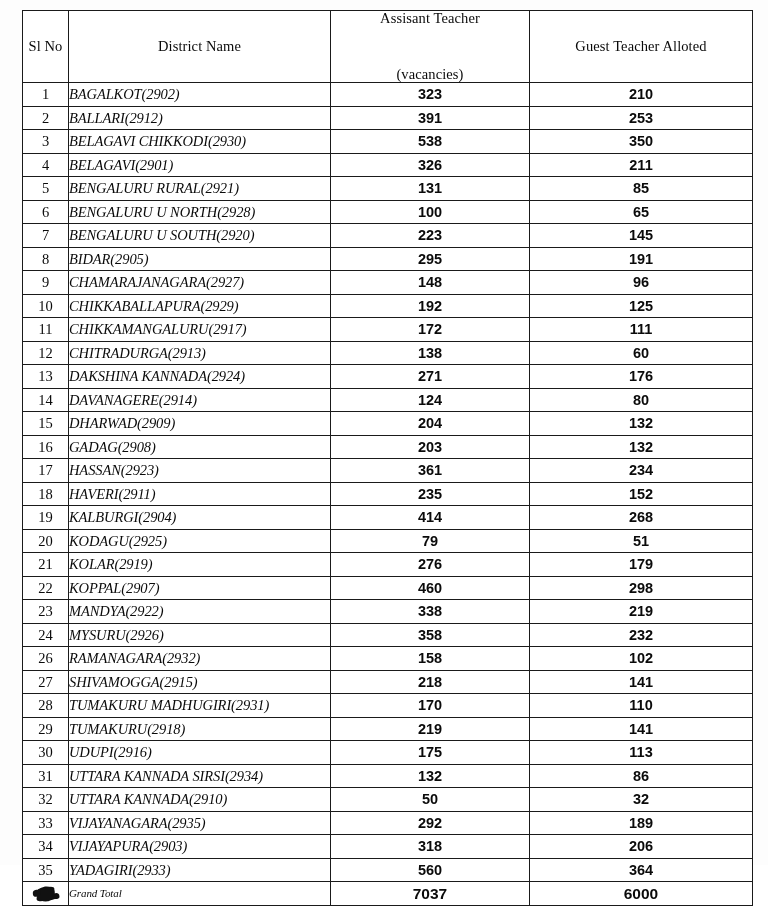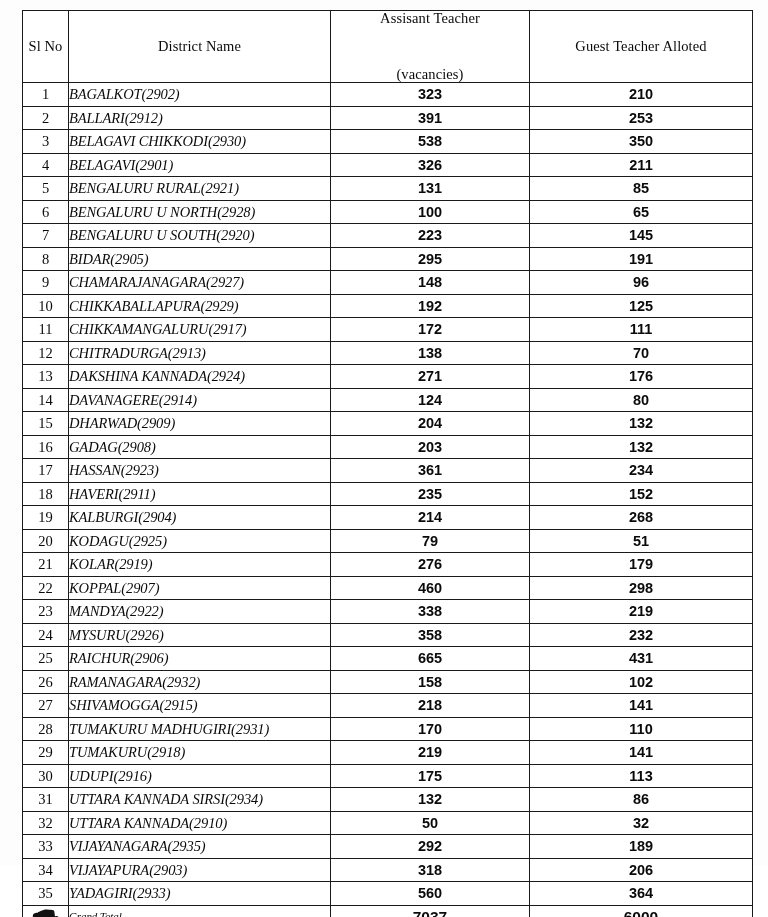--- a/index.html
+++ b/index.html
@@ -223,21 +223,21 @@
           <tr>
             <td class="sl">11</td>
             <td class="dist">CHIKKAMANGALURU(2917)</td>
             <td class="num">172</td>
             <td class="num">111</td>
           </tr>
           <tr>
             <td class="sl">12</td>
             <td class="dist">CHITRADURGA(2913)</td>
             <td class="num">138</td>
-            <td class="num">70</td>
+            <td class="num">60</td>
           </tr>
           <tr>
             <td class="sl">13</td>
             <td class="dist">DAKSHINA KANNADA(2924)</td>
             <td class="num">271</td>
             <td class="num">176</td>
           </tr>
           <tr>
             <td class="sl">14</td>
             <td class="dist">DAVANAGERE(2914)</td>
@@ -264,21 +264,21 @@
           </tr>
           <tr>
             <td class="sl">18</td>
             <td class="dist">HAVERI(2911)</td>
             <td class="num">235</td>
             <td class="num">152</td>
           </tr>
           <tr>
             <td class="sl">19</td>
             <td class="dist">KALBURGI(2904)</td>
-            <td class="num">214</td>
+            <td class="num">414</td>
             <td class="num">268</td>
           </tr>
           <tr>
             <td class="sl">20</td>
             <td class="dist">KODAGU(2925)</td>
             <td class="num">79</td>
             <td class="num">51</td>
           </tr>
           <tr>
             <td class="sl">21</td>
@@ -296,26 +296,20 @@
             <td class="sl">23</td>
             <td class="dist">MANDYA(2922)</td>
             <td class="num">338</td>
             <td class="num">219</td>
           </tr>
           <tr>
             <td class="sl">24</td>
             <td class="dist">MYSURU(2926)</td>
             <td class="num">358</td>
             <td class="num">232</td>
-          </tr>
-          <tr>
-            <td class="sl">25</td>
-            <td class="dist">RAICHUR(2906)</td>
-            <td class="num">665</td>
-            <td class="num">431</td>
           </tr>
           <tr>
             <td class="sl">26</td>
             <td class="dist">RAMANAGARA(2932)</td>
             <td class="num">158</td>
             <td class="num">102</td>
           </tr>
           <tr>
             <td class="sl">27</td>
             <td class="dist">SHIVAMOGGA(2915)</td>

